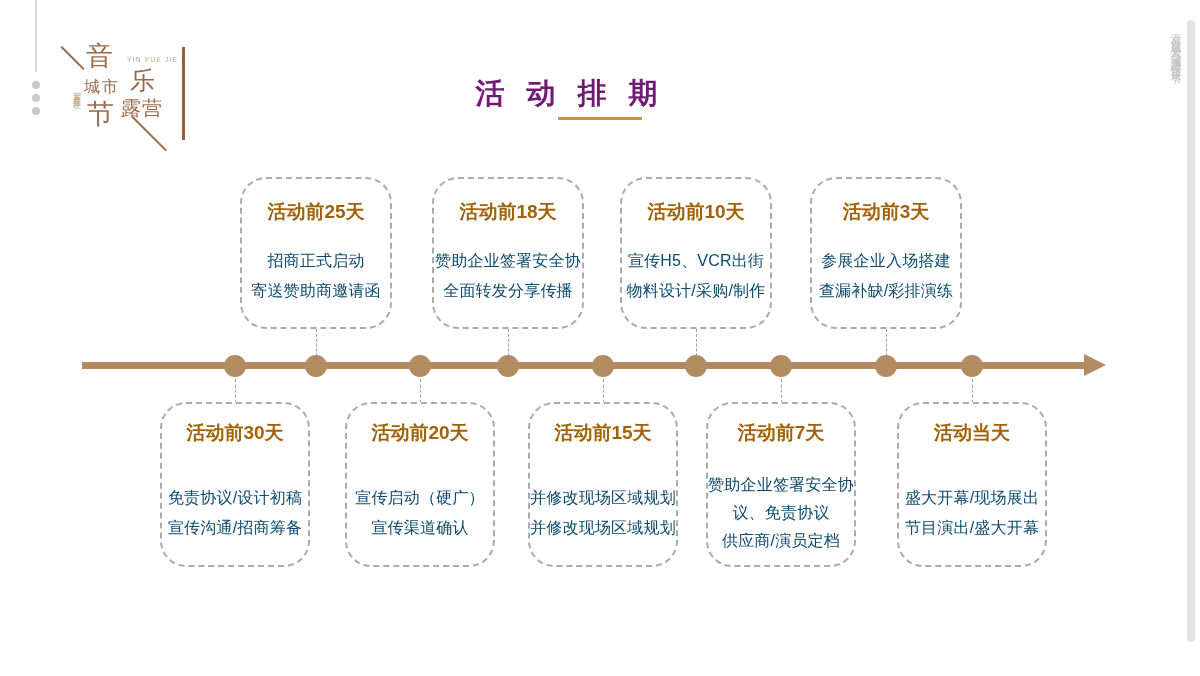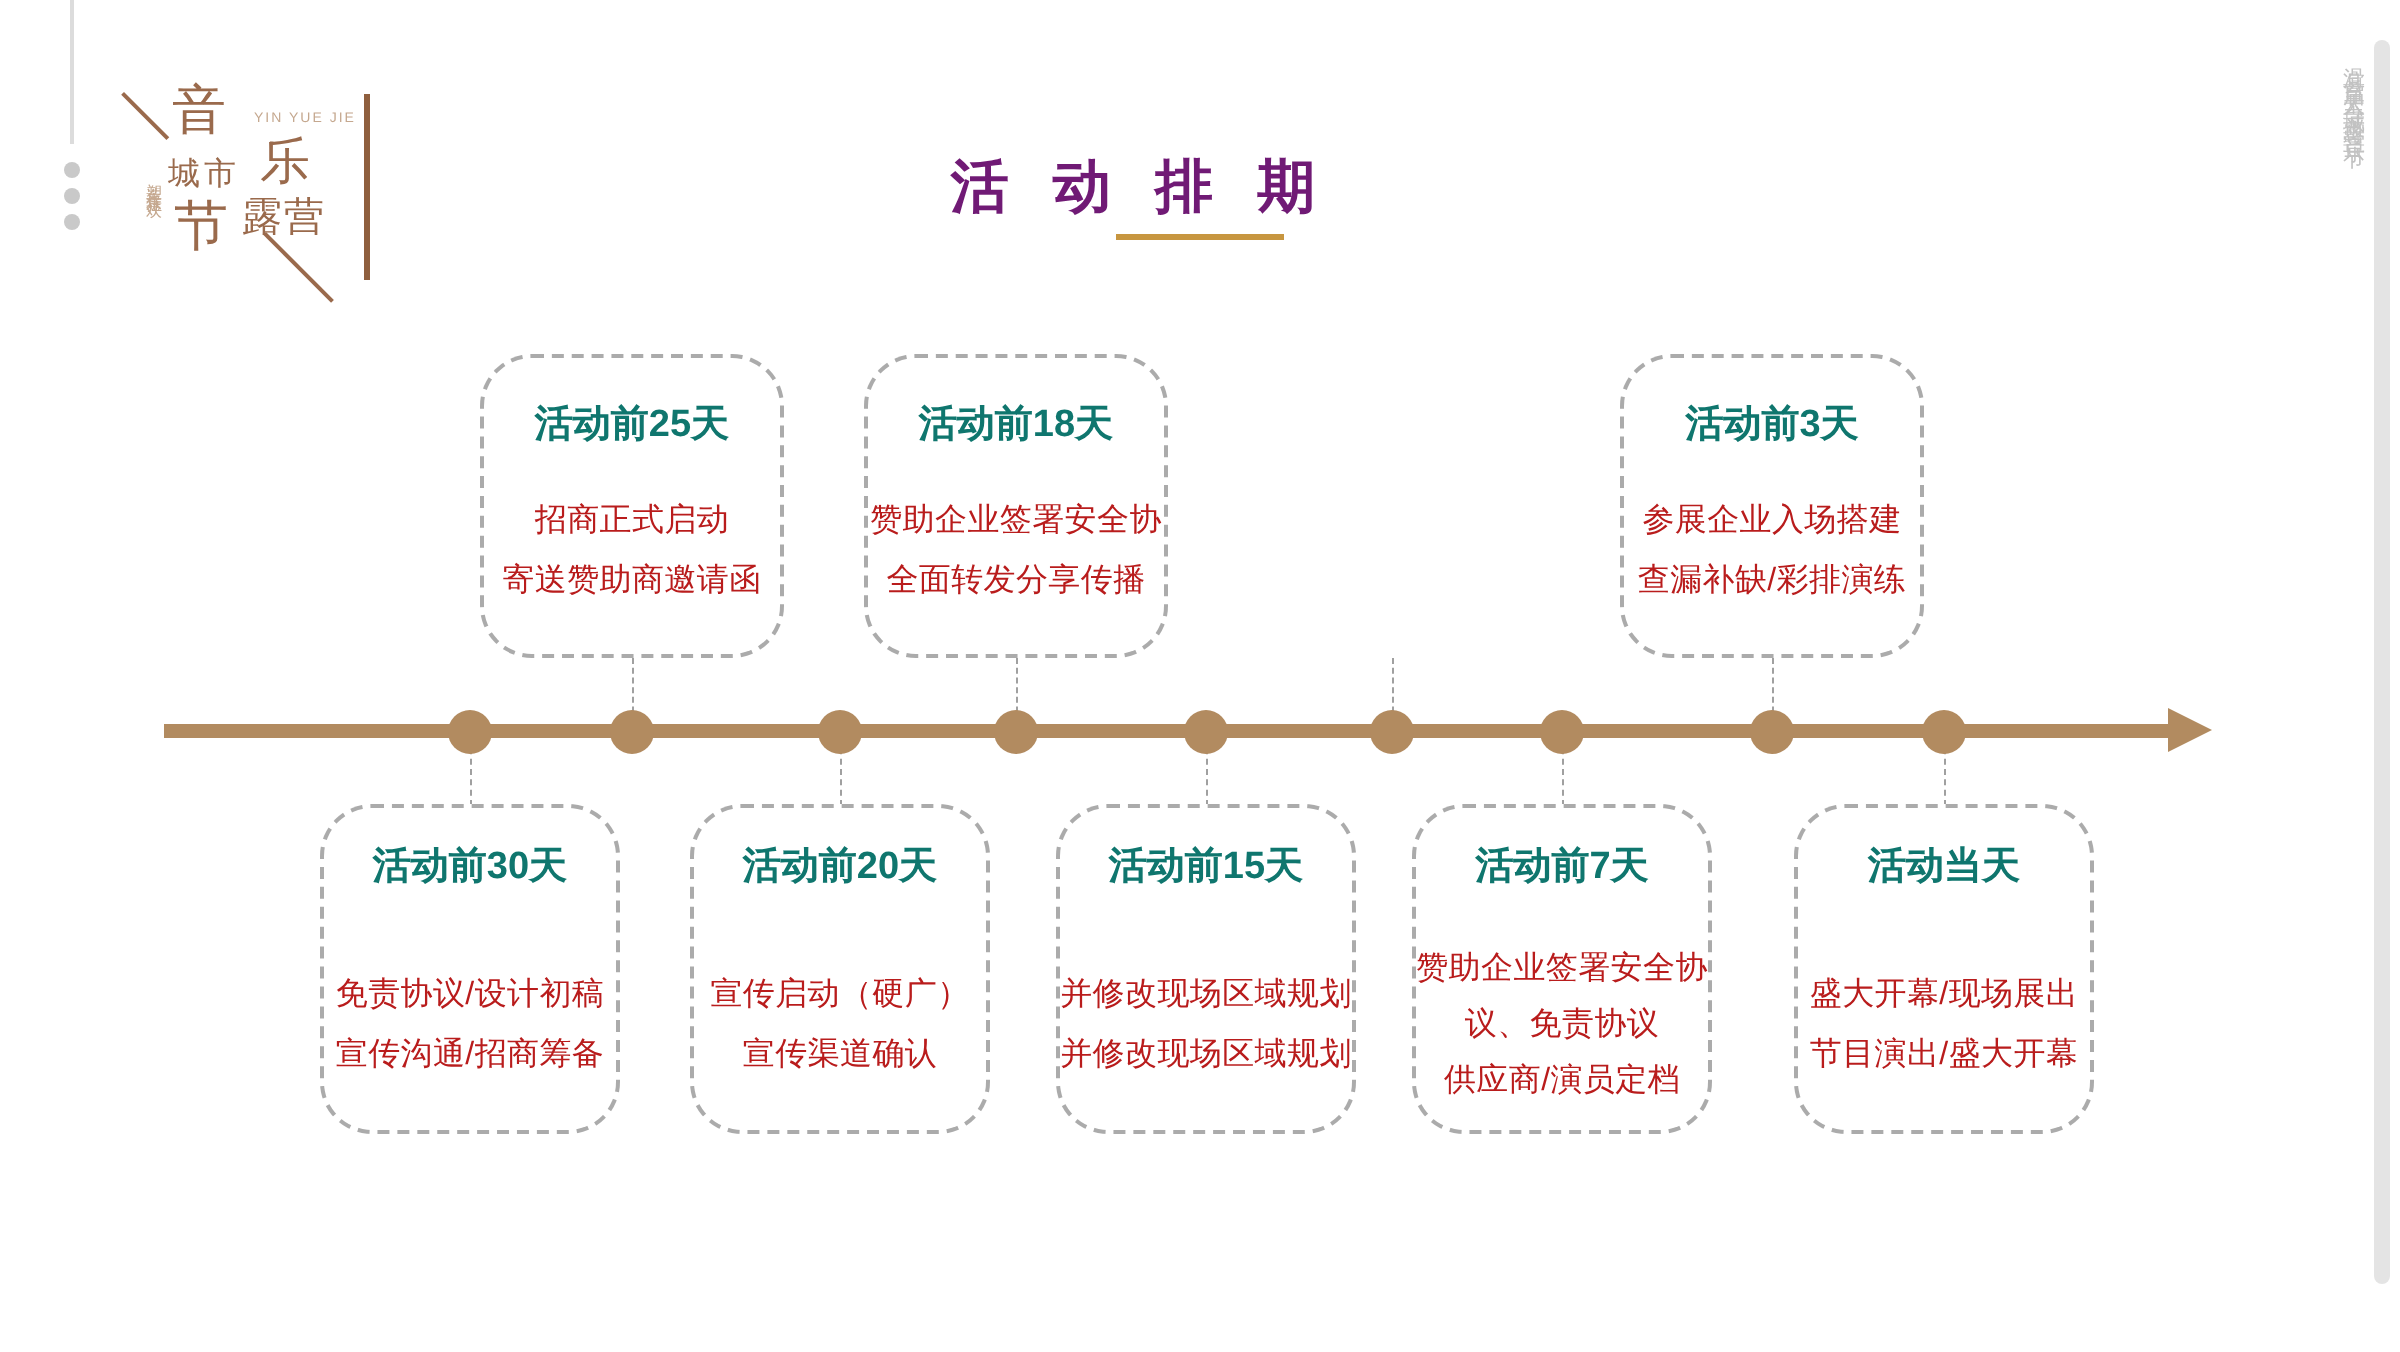--- a/index.html
+++ b/index.html
@@ -84,31 +84,31 @@
 
   
   .card {
     position: absolute; background: #ffffff;
     border: 2px dashed #ababab; border-radius: 26px;
     display: flex; flex-direction: column; align-items: center;
   }
   .card.row-top { top: 177px; height: 152px; width: 152px; }
   .card.row-bottom { top: 402px; height: 165px; width: 150px; }
   .card-title {
-    font-size: 19px; font-weight: bold; color: #0f766e; white-space: nowrap;
+    font-size: 19px; font-weight: bold; color: #a16207; white-space: nowrap;
   }
   .card.row-top .card-title { margin-top: 20px; }
   .card.row-bottom .card-title { margin-top: 16px; }
   .card-body {
     flex: 1; display: flex; flex-direction: column; justify-content: center;
     align-items: center; width: 100%;
   }
   .card.row-bottom .card-body { padding-top: 14px; }
   .card-line {
-    font-size: 16px; color: #b91c1c; line-height: 30px; white-space: nowrap;
+    font-size: 16px; color: #0c4a6e; line-height: 30px; white-space: nowrap;
     text-align: center; letter-spacing: 0.2px;
   }
 </style>
 </head>
 <body>
 
 <div class="slide">
 
   <div class="left-line"></div>
   <div class="left-dot" style="top:81px"></div>
@@ -164,20 +164,27 @@
       <div class="card-line">寄送赞助商邀请函</div>
     </div>
   </div>
   <div class="card row-top" style="left:432px">
     <div class="card-title">活动前18天</div>
     <div class="card-body">
       <div class="card-line">赞助企业签署安全协</div>
       <div class="card-line">全面转发分享传播</div>
     </div>
   </div>
+  <div class="card row-top" style="left:620px">
+    <div class="card-title">活动前10天</div>
+    <div class="card-body">
+      <div class="card-line">宣传H5、VCR出街</div>
+      <div class="card-line">物料设计/采购/制作</div>
+    </div>
+  </div>
   <div class="card row-top" style="left:810px">
     <div class="card-title">活动前3天</div>
     <div class="card-body">
       <div class="card-line">参展企业入场搭建</div>
       <div class="card-line">查漏补缺/彩排演练</div>
     </div>
   </div>
 
   <div class="card row-bottom" style="left:160px">
     <div class="card-title">活动前30天</div>

